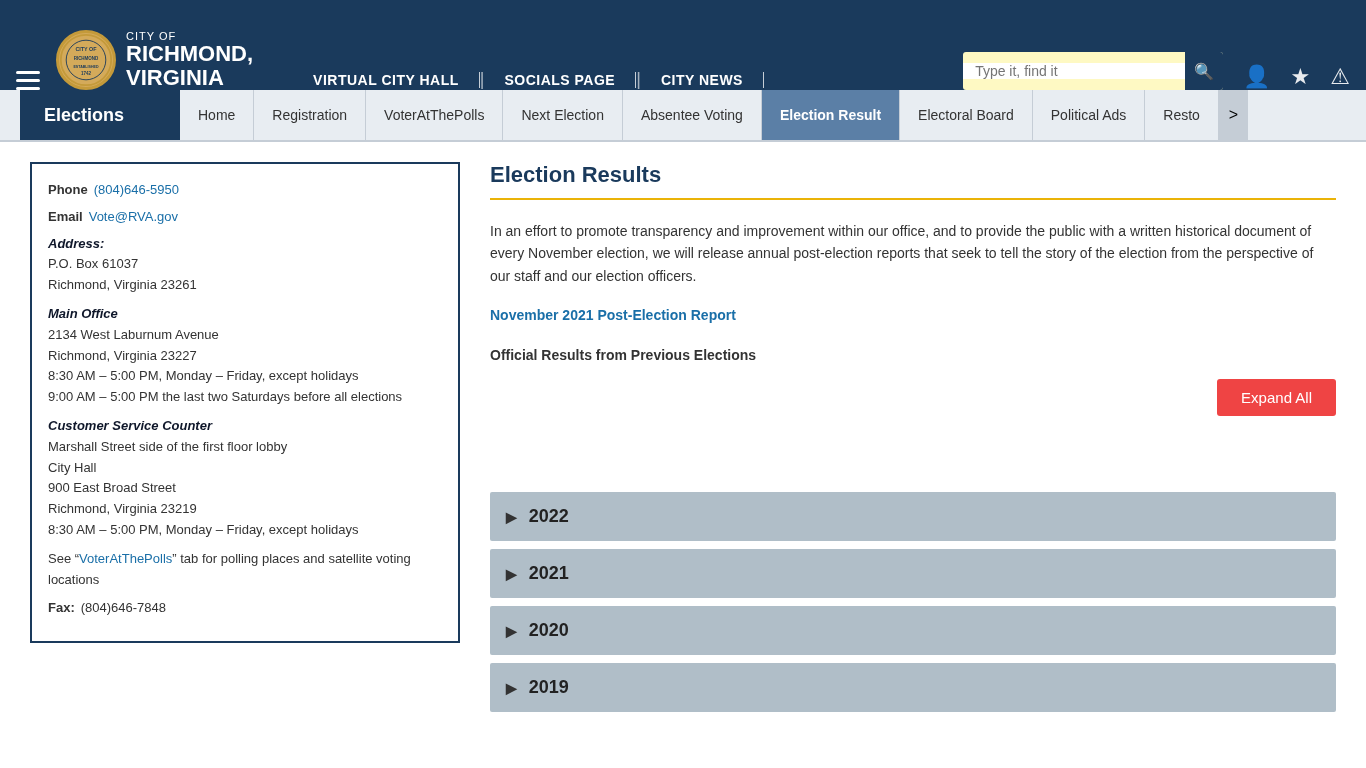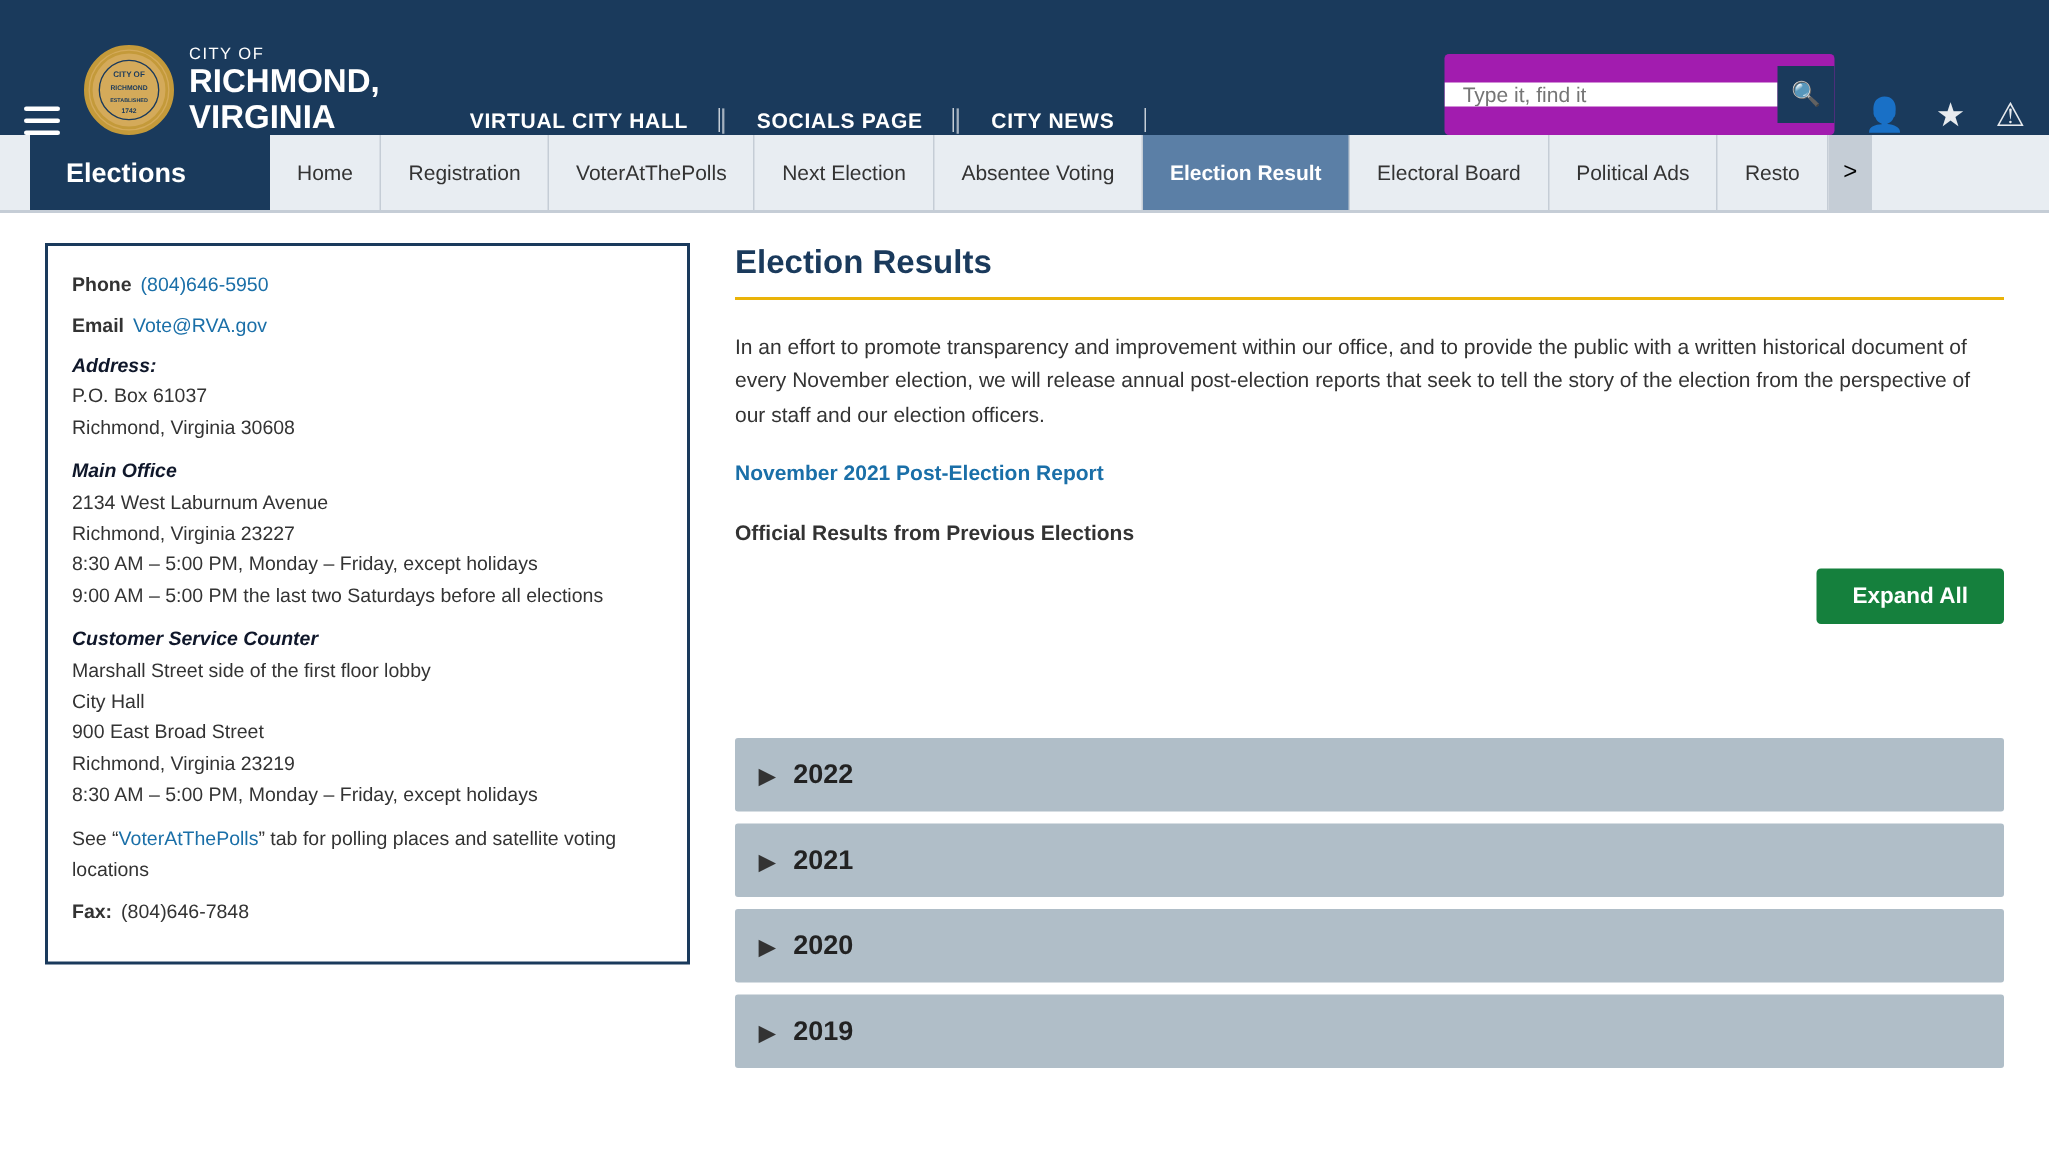--- a/index.html
+++ b/index.html
@@ -79,24 +79,24 @@
       padding: 0 20px;
     }
     .nav-divider {
       color: #fff;
       font-size: 18px;
       opacity: 0.6;
     }
     .search-area {
       display: flex;
       align-items: center;
-      background: #a21caf;
+      background: #fef9c3;
       border-radius: 3px;
       overflow: hidden;
-      height: 54px;
+      height: 38px;
       width: 260px;
     }
     .search-area input {
       border: none;
       outline: none;
       padding: 0 12px;
       font-size: 14px;
       flex: 1;
       color: #999;
     }
@@ -251,26 +251,26 @@
       font-size: 14px;
       font-weight: bold;
     }
     .section-heading {
       font-size: 14px;
       font-weight: bold;
       color: #333;
       margin: 24px 0 16px;
     }
     .expand-all-btn {
-      background: #15803d;
+      background: #ef4444;
       color: #fff;
       border: none;
       padding: 10px 24px;
       font-size: 15px;
-      font-weight: bold;
+      font-weight: normal;
       cursor: pointer;
       border-radius: 3px;
       float: right;
       margin-bottom: 16px;
     }
     .clearfix::after {
       content: '';
       display: block;
       clear: both;
     }
@@ -367,21 +367,21 @@
           <span class="contact-label">Phone</span>
           <a class="contact-link">(804)646-5950</a>
         </div>
         <div class="contact-row">
           <span class="contact-label">Email</span>
           <a class="contact-link">Vote@RVA.gov</a>
         </div>
         <div class="contact-section">
           <div class="contact-section-title">Address:</div>
           <div class="contact-text">P.O. Box 61037</div>
-          <div class="contact-text">Richmond, Virginia 30608</div>
+          <div class="contact-text">Richmond, Virginia 23261</div>
         </div>
         <div class="contact-section">
           <div class="contact-section-title">Main Office</div>
           <div class="contact-text">2134 West Laburnum Avenue</div>
           <div class="contact-text">Richmond, Virginia 23227</div>
           <div class="contact-text">8:30 AM – 5:00 PM, Monday – Friday, except holidays</div>
           <div class="contact-text">9:00 AM – 5:00 PM the last two Saturdays before all elections</div>
         </div>
         <div class="contact-section">
           <div class="contact-section-title">Customer Service Counter</div>

